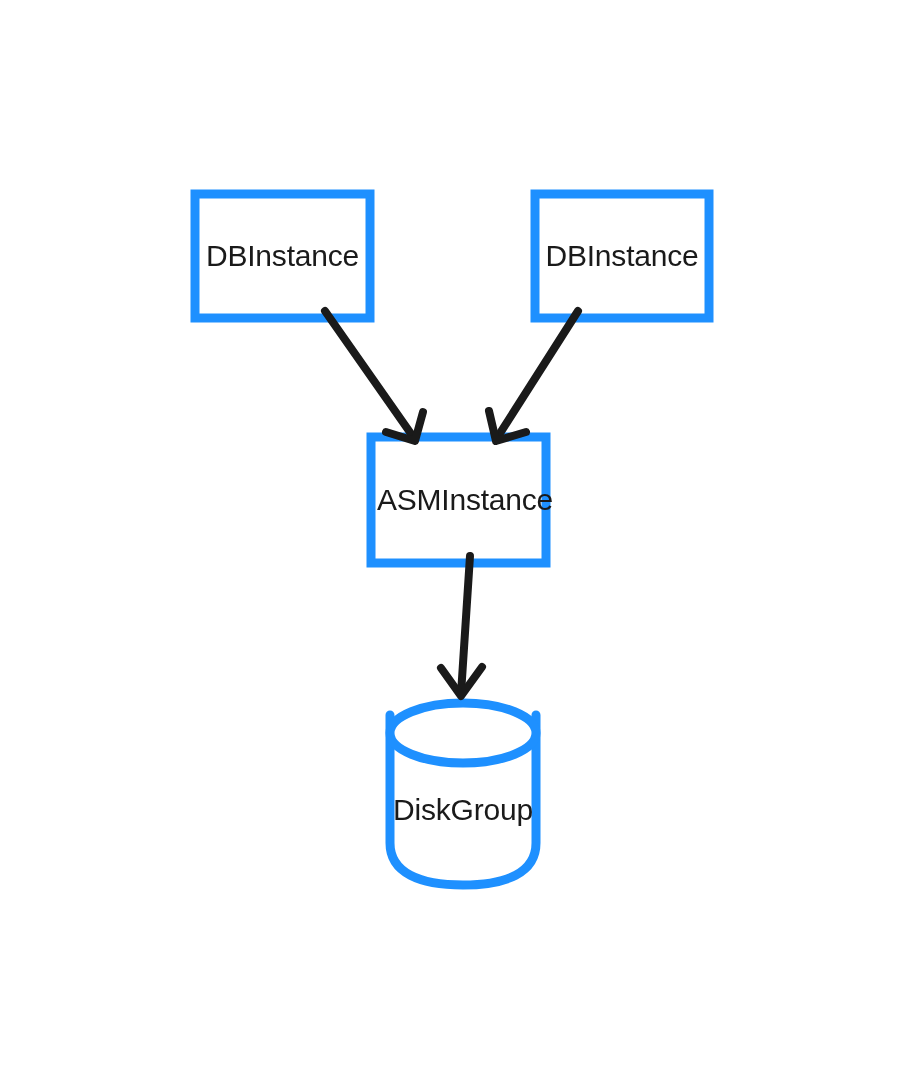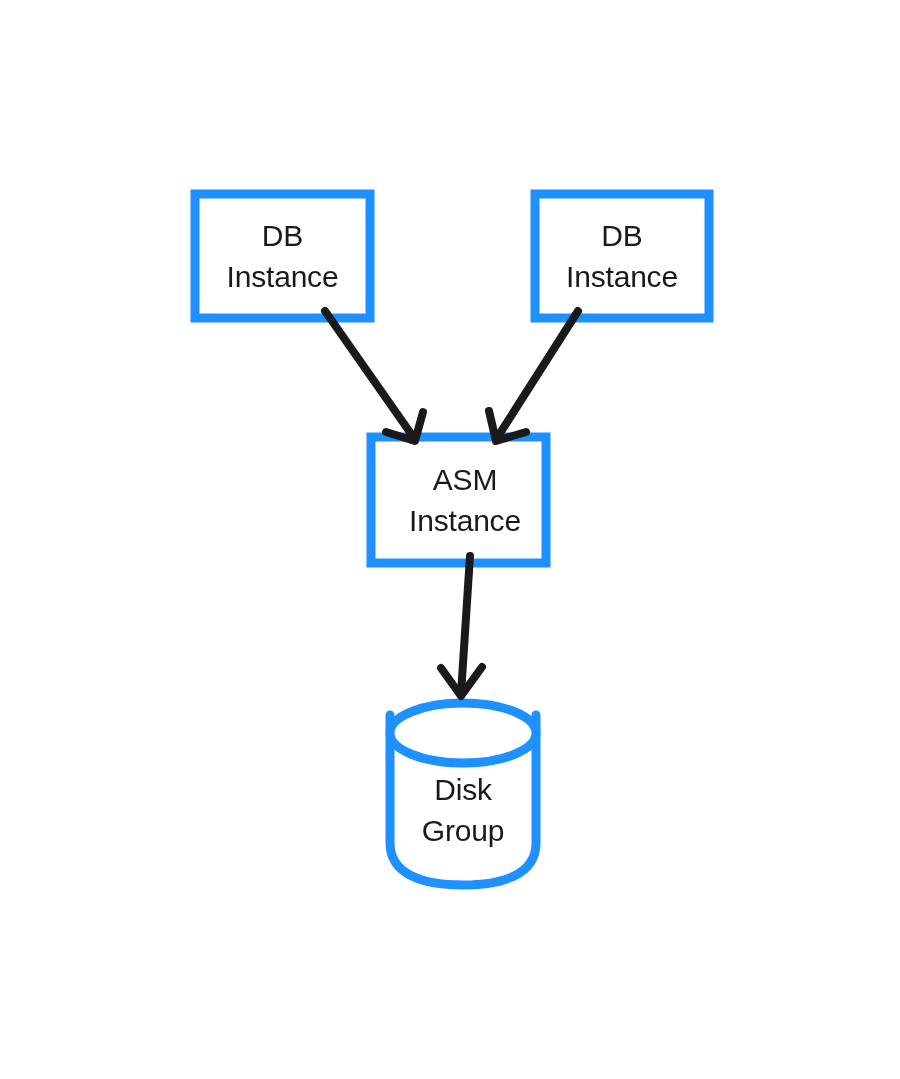--- a/index.html
+++ b/index.html
@@ -22,21 +22,21 @@
   #diagram-svg {
     position: absolute;
     top: 0;
     left: 0;
     width: 900px;
     height: 1079px;
   }
   .node-label {
     position: absolute;
     display: flex;
-    flex-direction: column;
+    flex-direction: row;
     align-items: center;
     justify-content: center;
     color: #1a1a1a;
     font-family: "Liberation Sans", sans-serif;
     font-size: 30px;
     line-height: 1.38;
     letter-spacing: -0.2px;
     white-space: nowrap;
     pointer-events: none;
   }

